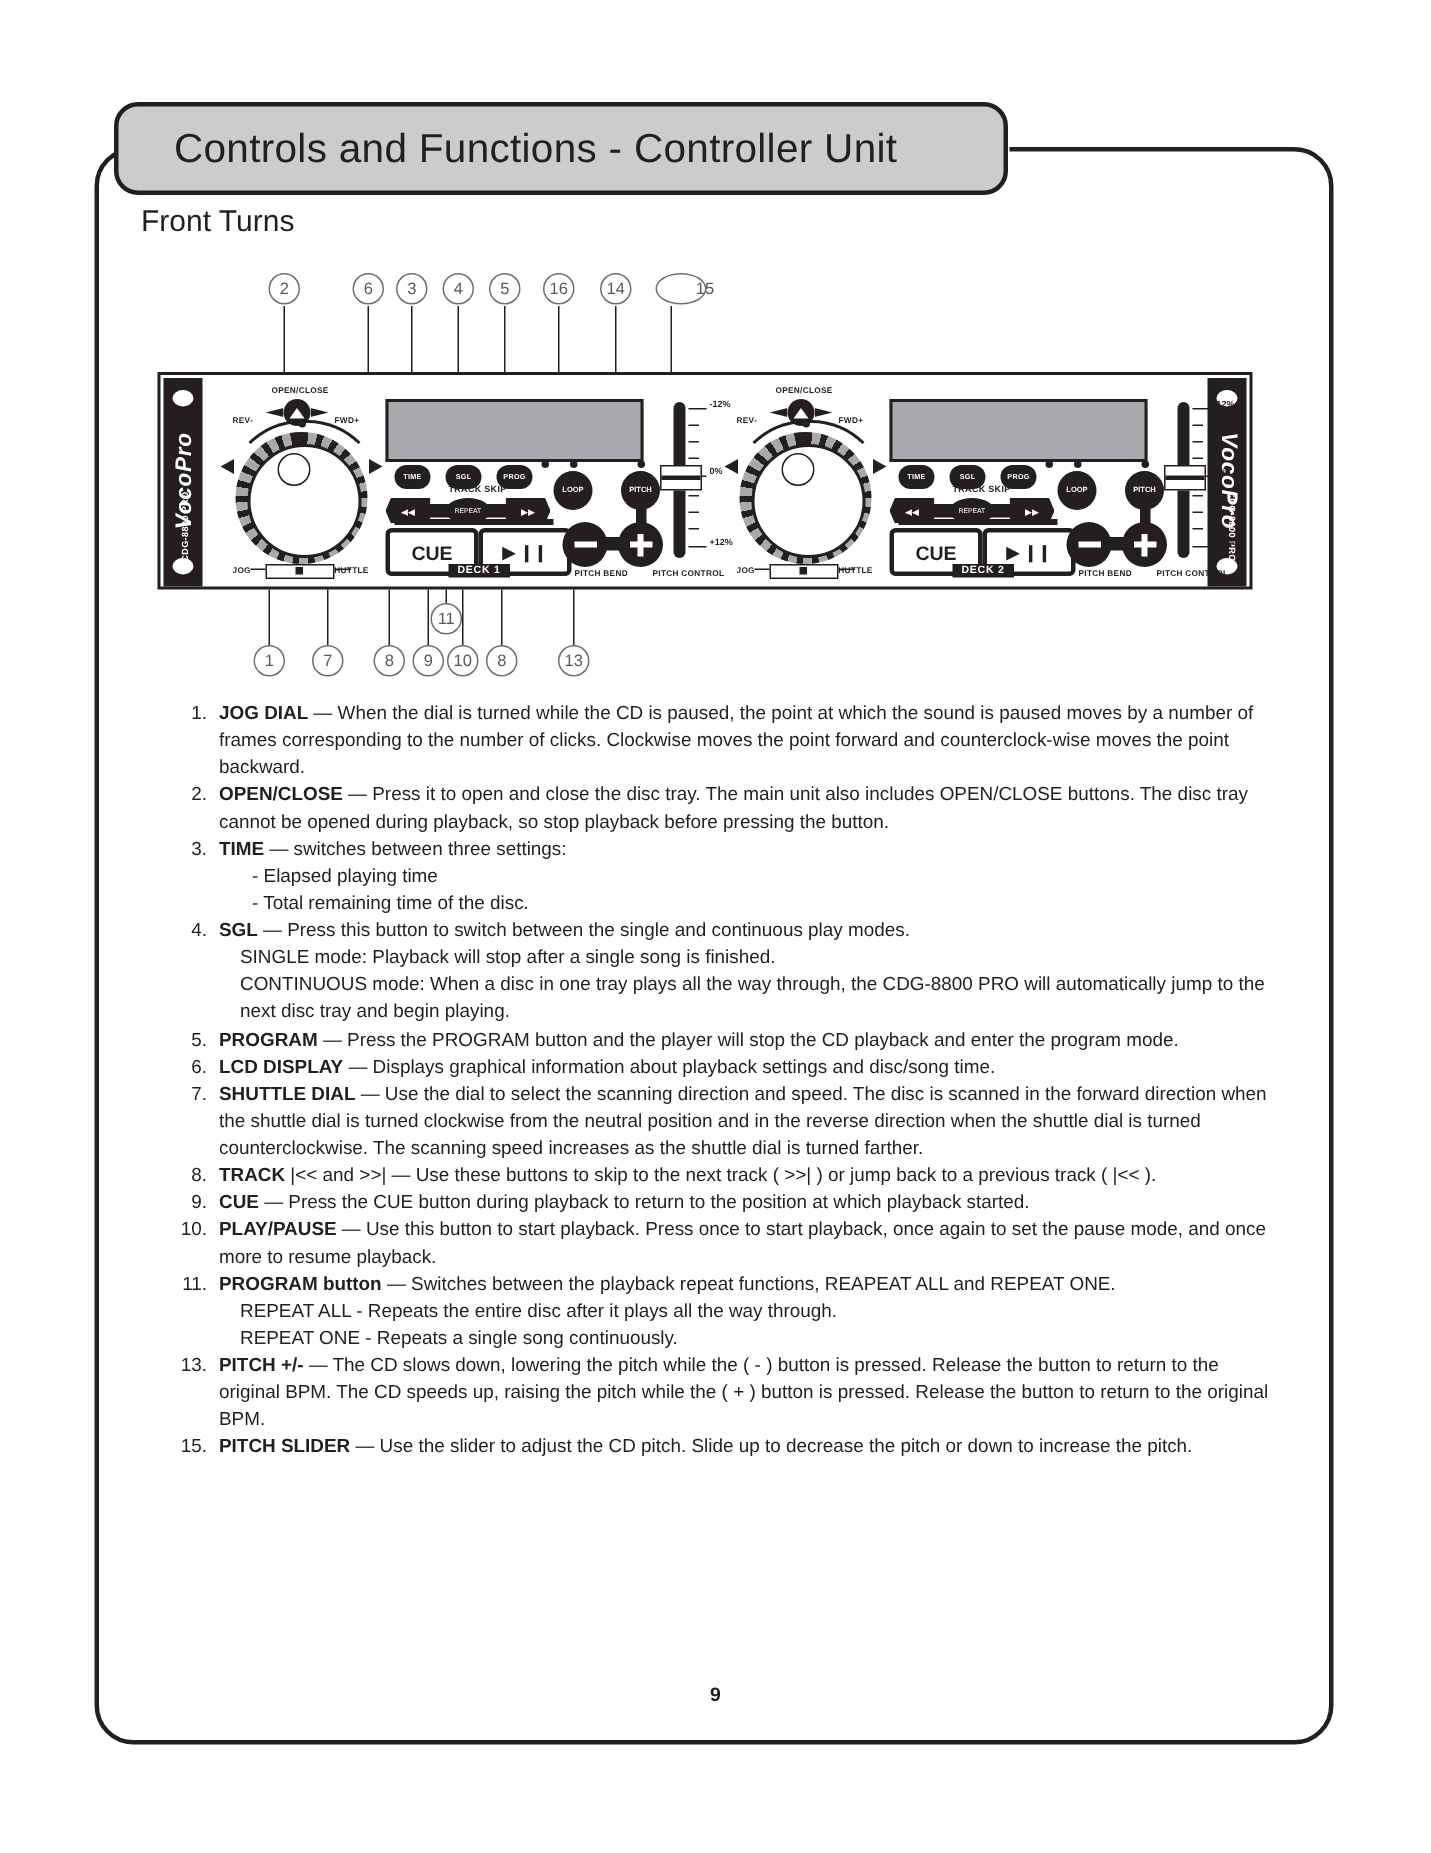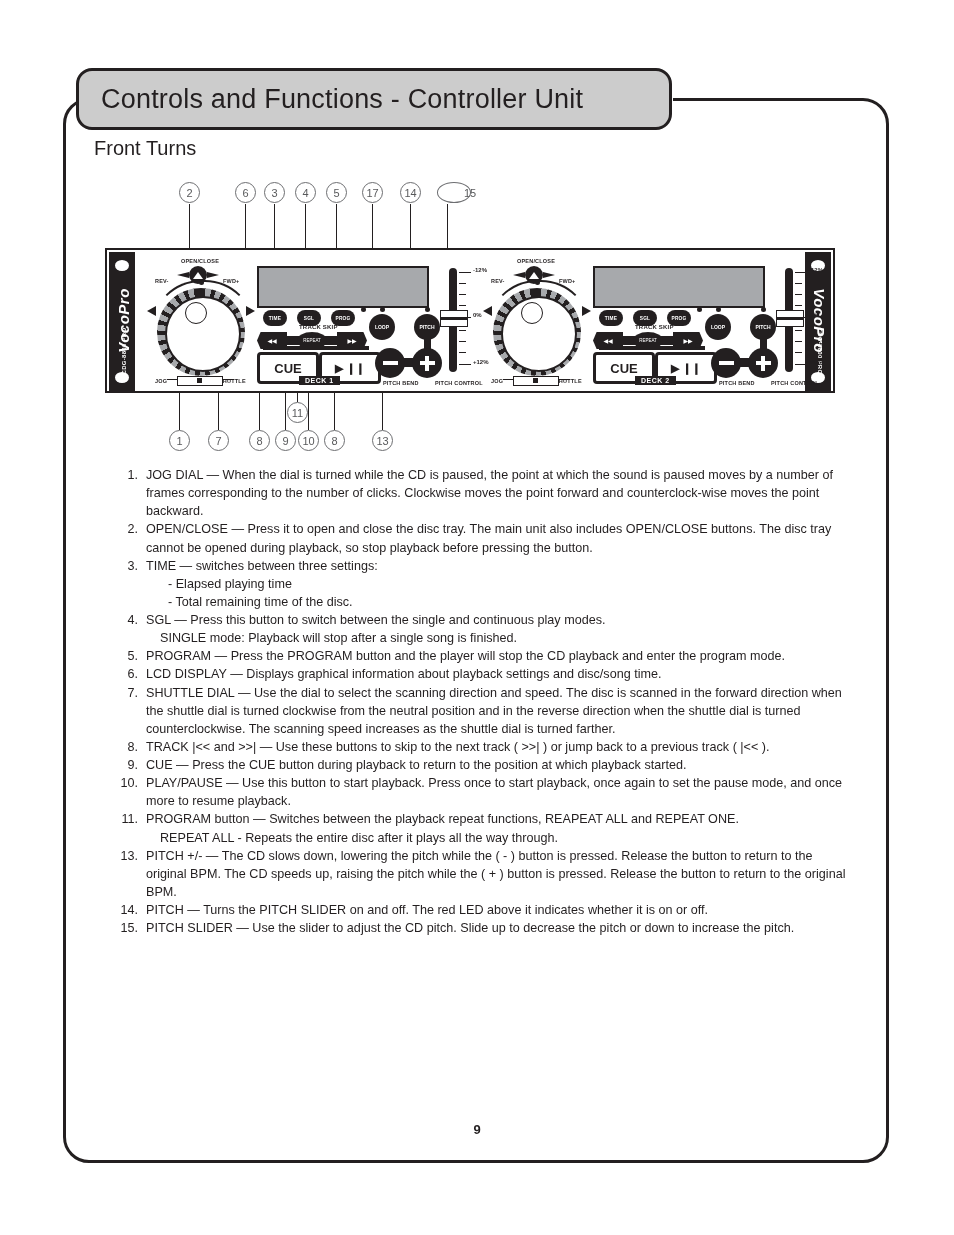--- a/index.html
+++ b/index.html
@@ -50,21 +50,21 @@
     box-sizing: border-box;
     display: flex;
     align-items: center;
     z-index: 5;
   }
   #title-banner .title-text {
     font-size: 27px;
     font-weight: 400;
     letter-spacing: 0.2px;
     color: #231f20;
-    padding-left: 22px;
+    padding-left: 37px;
     white-space: nowrap;
   }
 
   #subtitle {
     position: absolute;
     left: 94px;
     top: 137px;
     font-size: 20px;
     color: #231f20;
     z-index: 6;
@@ -367,21 +367,21 @@
     left: 108px;
     top: 466px;
     width: 748px;
     font-size: 12.6px;
     line-height: 1.44;
     color: #231f20;
   }
   .item { display: flex; margin-bottom: 0px; }
   .item-num { width: 30px; flex: 0 0 30px; text-align: right; padding-right: 8px; }
   .item-body { flex: 1 1 auto; }
-  .item-body b { font-weight: 400; }
+  .item-body b { font-weight: 700; }
   .sub { display: block; padding-left: 14px; }
   .sub.dash { padding-left: 22px; }
 
   #page-number {
     position: absolute;
     left: 0; right: 0;
     top: 1122px;
     text-align: center;
     font-size: 13px;
     font-weight: 700;
@@ -418,21 +418,21 @@
   <div class="leader" style="left:208px; top:160px; height:90px;"></div>
   <div class="leader" style="left:234px; top:160px; height:90px;"></div>
   <div class="leader" style="left:282px; top:170px; height:80px;"></div>
   <div class="leader" style="left:197px; top:160px; height:62px;"></div>
 
   <div class="callout" style="left:79px;  top:2px;">2</div>
   <div class="callout" style="left:135px; top:2px;">6</div>
   <div class="callout" style="left:164px; top:2px;">3</div>
   <div class="callout" style="left:195px; top:2px;">4</div>
   <div class="callout" style="left:226px; top:2px;">5</div>
-  <div class="callout" style="left:262px; top:2px;">17</div>
+  <div class="callout" style="left:262px; top:2px;">16</div>
   <div class="callout" style="left:300px; top:2px;">14</div>
   <div class="callout" style="left:337px; top:2px;padding-left:32px;">15</div>
 
   <div class="callout" style="left:69px;  top:250px;">1</div>
   <div class="callout" style="left:108px; top:250px;">7</div>
   <div class="callout" style="left:149px; top:250px;">8</div>
   <div class="callout" style="left:175px; top:250px;">9</div>
   <div class="callout" style="left:198px; top:250px;">10</div>
   <div class="callout" style="left:224px; top:250px;">8</div>
   <div class="callout" style="left:272px; top:250px;">13</div>
@@ -617,21 +617,21 @@
     <div class="item">
       <div class="item-num">2.</div>
       <div class="item-body"><b>OPEN/CLOSE</b><span> — Press it to open and close the disc tray. The main unit also includes OPEN/CLOSE buttons. The disc tray cannot be opened during playback, so stop playback before pressing the button.</span></div>
     </div>
     <div class="item">
       <div class="item-num">3.</div>
       <div class="item-body"><b>TIME</b><span> — switches between three settings:</span><span class="sub dash">- Elapsed playing time</span><span class="sub dash">- Total remaining time of the disc.</span></div>
     </div>
     <div class="item">
       <div class="item-num">4.</div>
-      <div class="item-body"><b>SGL</b><span> — Press this button to switch between the single and continuous play modes.</span><span class="sub">SINGLE mode: Playback will stop after a single song is finished.</span></div>
+      <div class="item-body"><b>SGL</b><span> — Press this button to switch between the single and continuous play modes.</span><span class="sub">SINGLE mode: Playback will stop after a single song is finished.</span><span class="sub">CONTINUOUS mode: When a disc in one tray plays all the way through, the CDG-8800 PRO will automatically jump to the next disc tray and begin playing.</span></div>
     </div>
     <div class="item">
       <div class="item-num">5.</div>
       <div class="item-body"><b>PROGRAM</b><span> — Press the PROGRAM button and the player will stop the CD playback and enter the program mode.</span></div>
     </div>
     <div class="item">
       <div class="item-num">6.</div>
       <div class="item-body"><b>LCD DISPLAY</b><span> — Displays graphical information about playback settings and disc/song time.</span></div>
     </div>
     <div class="item">
@@ -645,29 +645,25 @@
     <div class="item">
       <div class="item-num">9.</div>
       <div class="item-body"><b>CUE</b><span> — Press the CUE button during playback to return to the position at which playback started.</span></div>
     </div>
     <div class="item">
       <div class="item-num">10.</div>
       <div class="item-body"><b>PLAY/PAUSE</b><span> — Use this button to start playback. Press once to start playback, once again to set the pause mode, and once more to resume playback.</span></div>
     </div>
     <div class="item">
       <div class="item-num">11.</div>
-      <div class="item-body"><b>PROGRAM button</b><span> — Switches between the playback repeat functions, REAPEAT ALL and REPEAT ONE.</span><span class="sub">REPEAT ALL - Repeats the entire disc after it plays all the way through.</span></div>
+      <div class="item-body"><b>PROGRAM button</b><span> — Switches between the playback repeat functions, REAPEAT ALL and REPEAT ONE.</span><span class="sub">REPEAT ALL - Repeats the entire disc after it plays all the way through.</span><span class="sub">REPEAT ONE - Repeats a single song continuously.</span></div>
     </div>
     <div class="item">
       <div class="item-num">13.</div>
       <div class="item-body"><b>PITCH +/-</b><span> — The CD slows down, lowering the pitch while the ( - ) button is pressed. Release the button to return to the original BPM. The CD speeds up, raising the pitch while the ( + ) button is pressed. Release the button to return to the original BPM.</span></div>
     </div>
     <div class="item">
-      <div class="item-num">14.</div>
-      <div class="item-body"><b>PITCH</b><span> — Turns the PITCH SLIDER on and off.  The red LED above it indicates whether it is on or off.</span></div>
-    </div>
-    <div class="item">
       <div class="item-num">15.</div>
       <div class="item-body"><b>PITCH SLIDER</b><span> — Use the slider to adjust the CD pitch. Slide up to decrease the pitch or down to increase the pitch.</span></div>
     </div>
   </div>
 
 <div id="page-number">9</div>
 
 </body></html>

